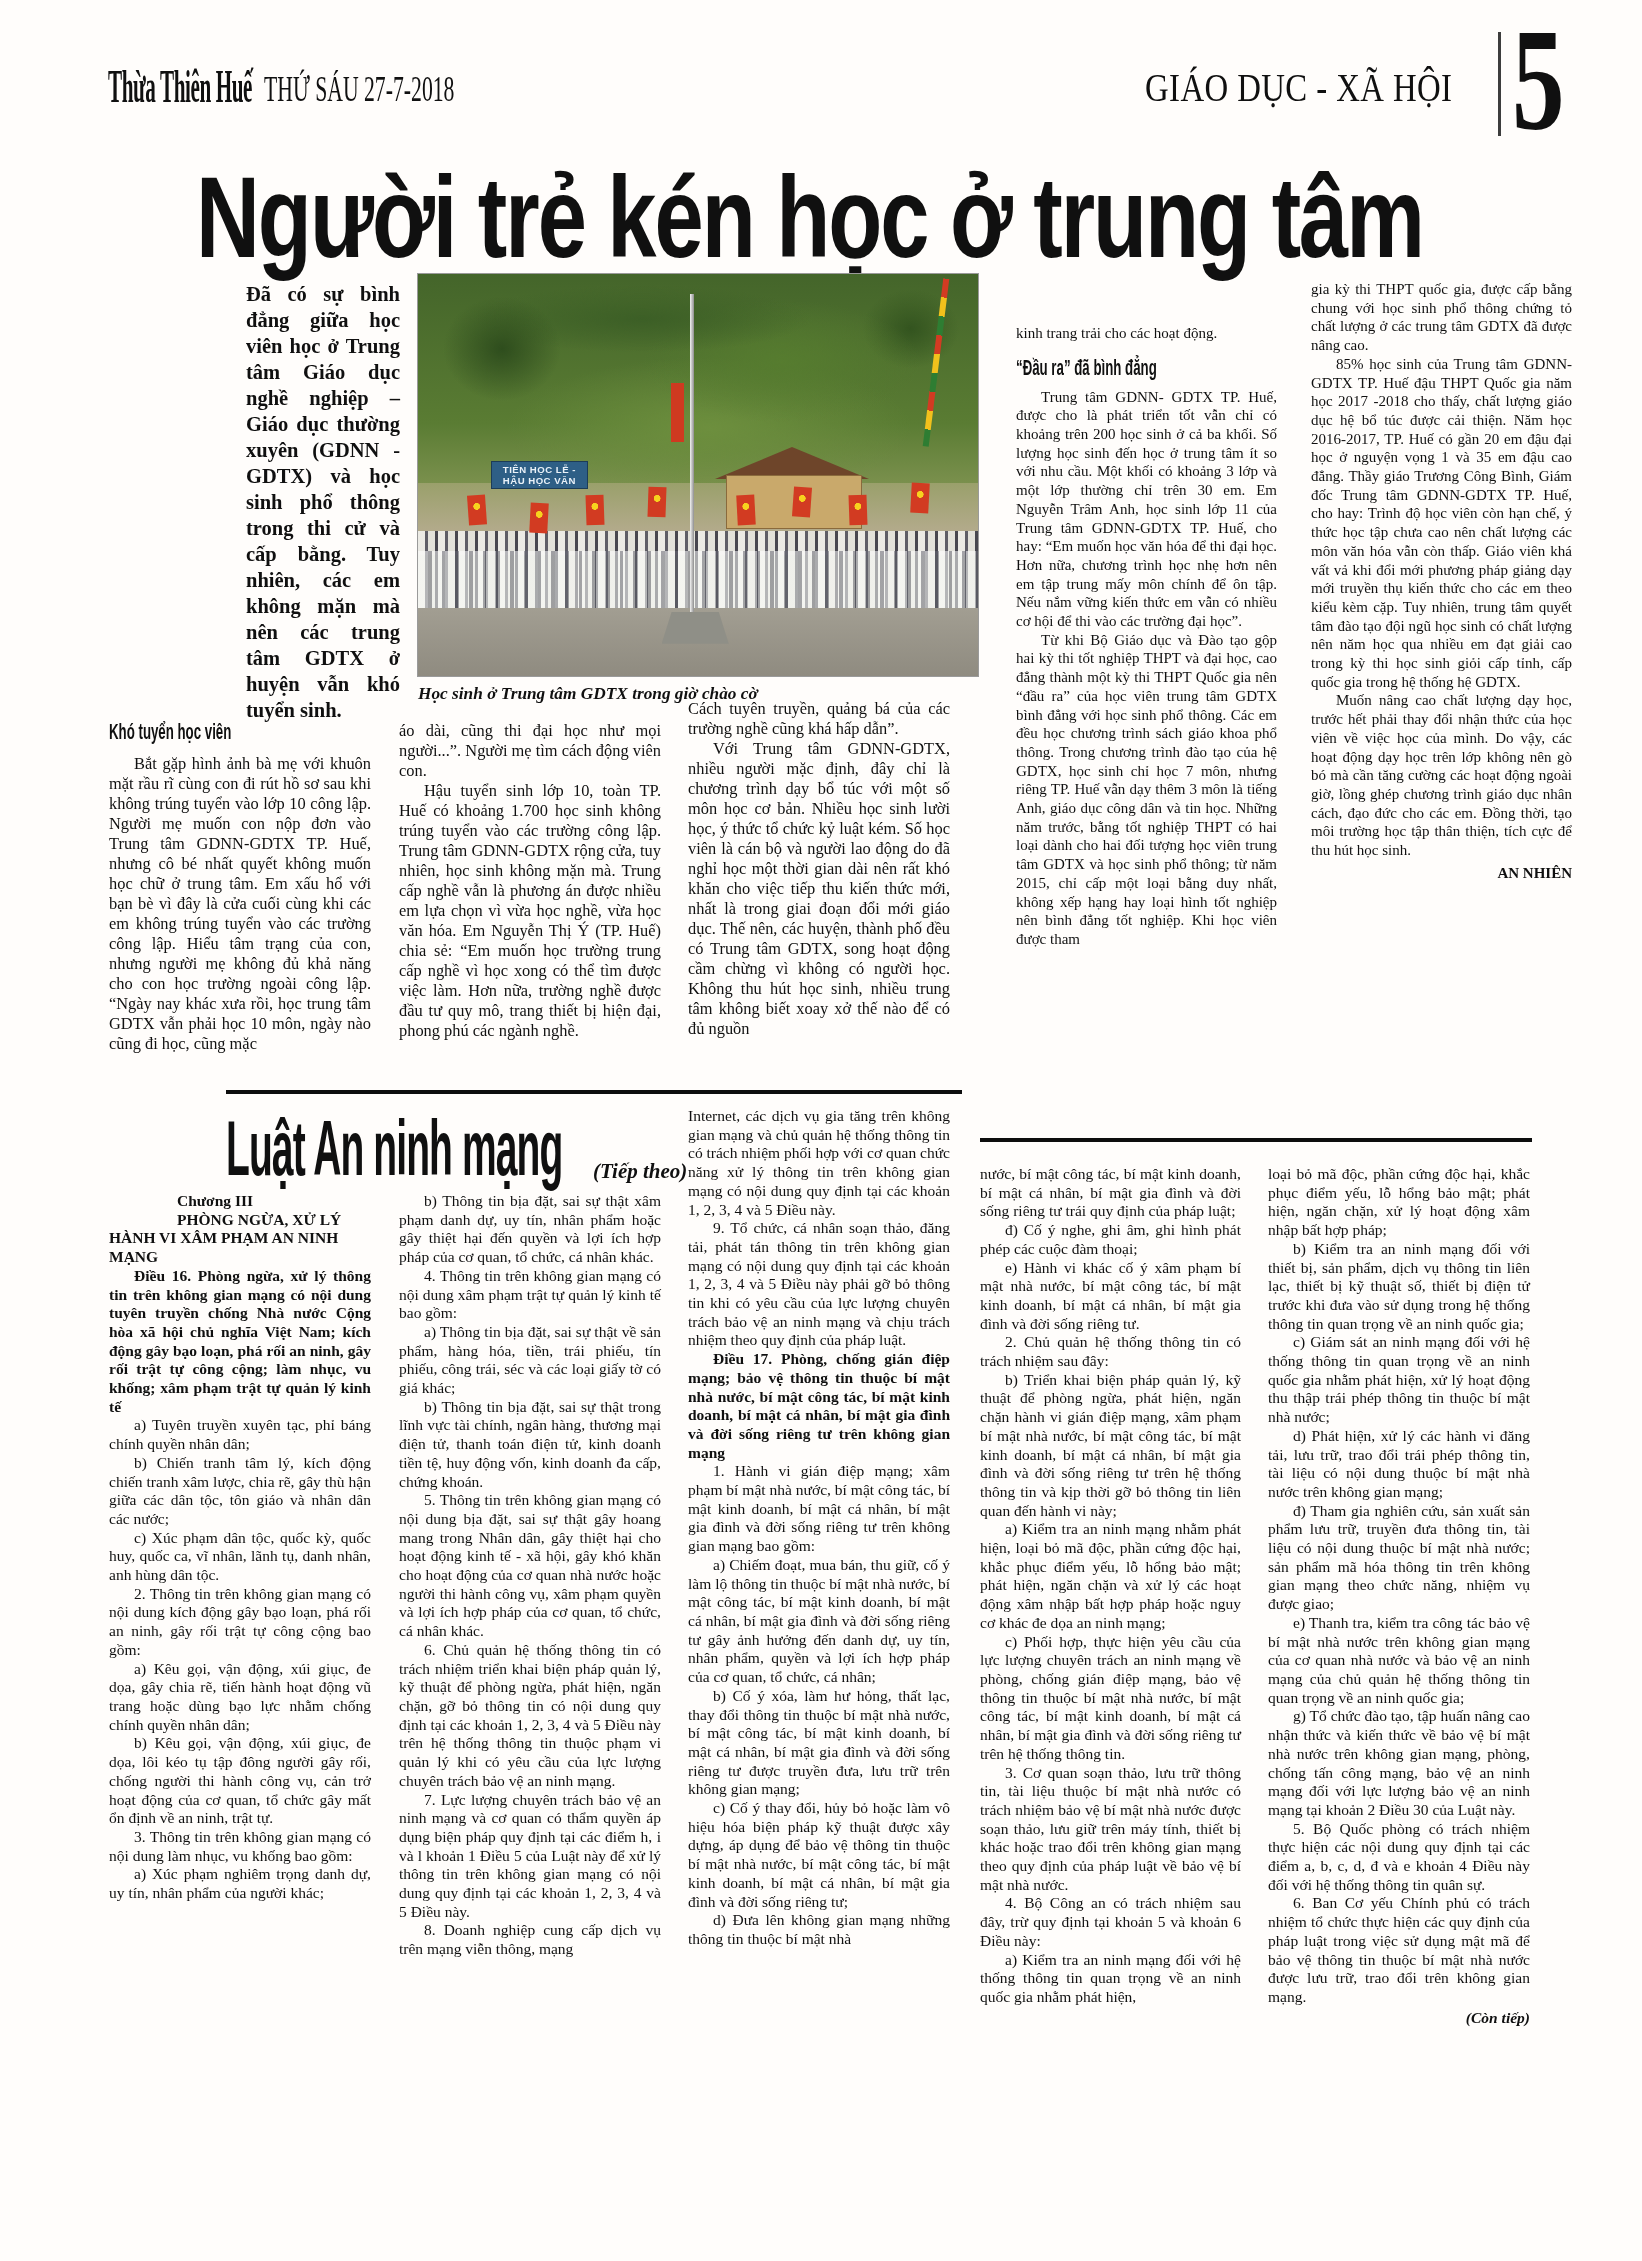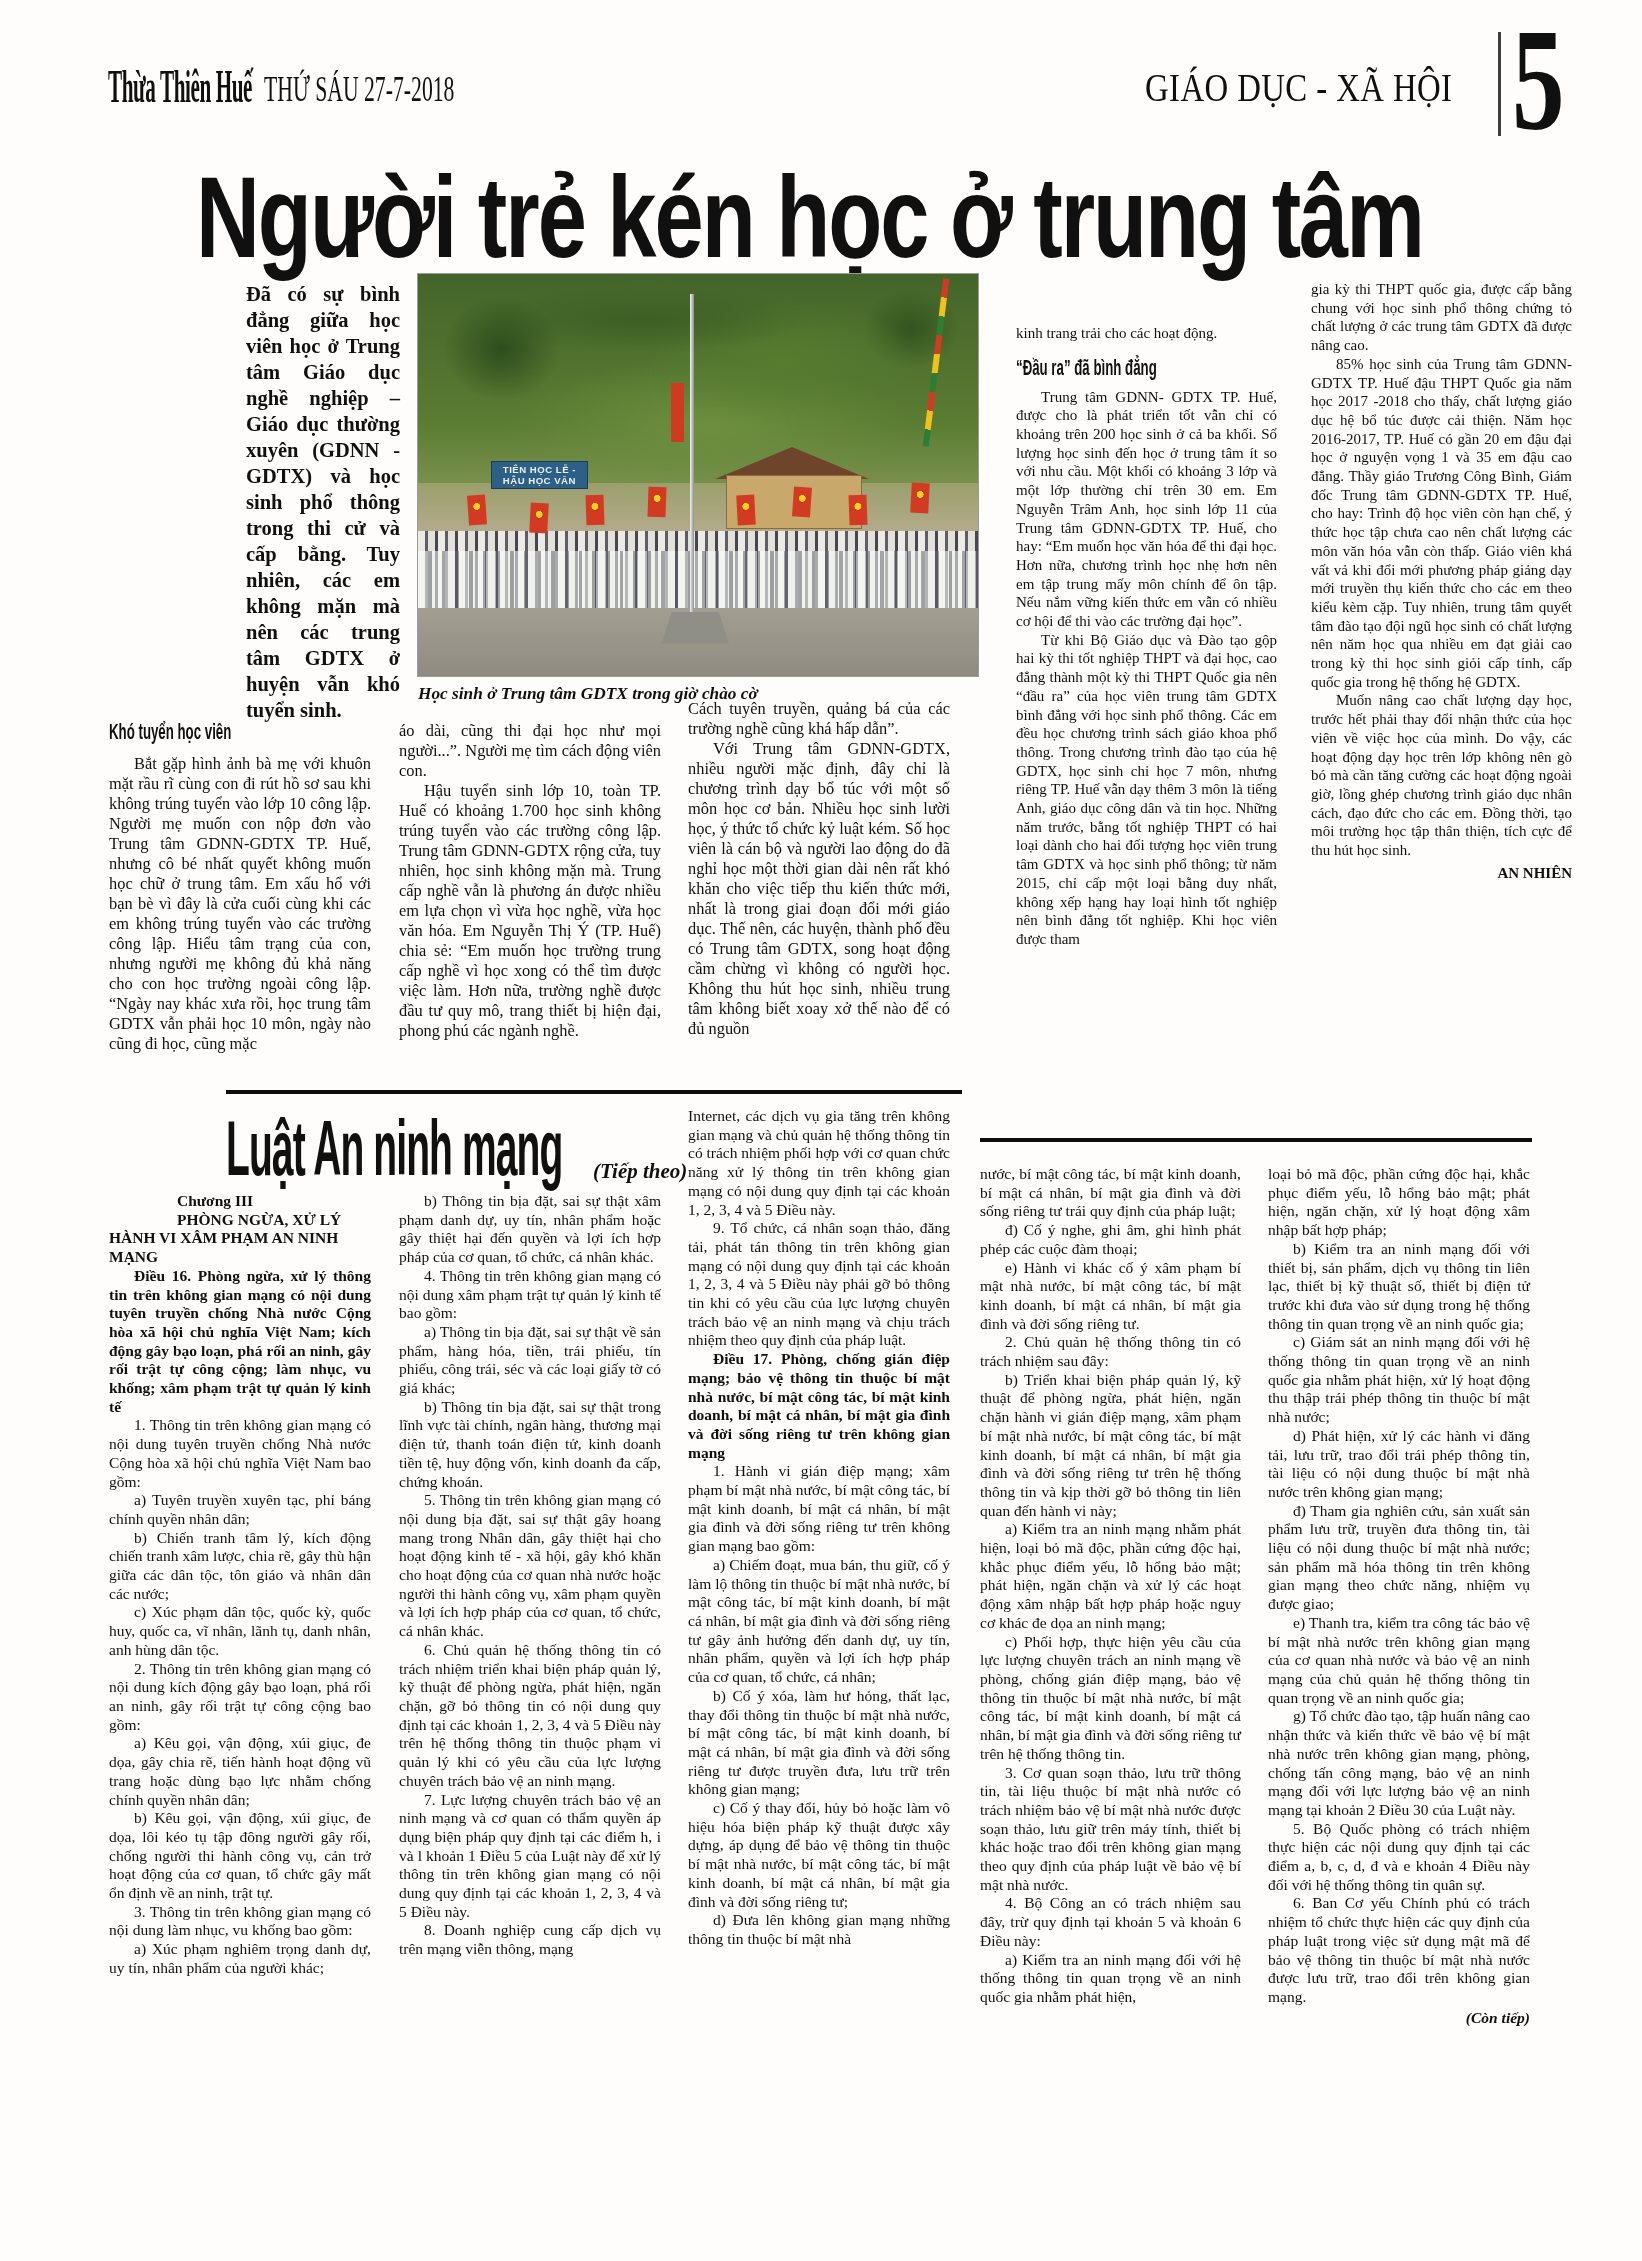--- a/index.html
+++ b/index.html
@@ -165,21 +165,20 @@
 
   <div class="abs law-title" style="left:226px;top:1109px;">
     <span class="cond">Luật An ninh mạng</span>
   </div>
   <div class="abs law-sub" style="left:593px;top:1159px;">(Tiếp theo)</div>
 
   <div class="abs colL" style="left:109px;top:1192px;">
       <p class="b chapter">Chương III</p>
       <p class="b chapter">PHÒNG NGỪA, XỬ LÝ HÀNH VI XÂM PHẠM AN NINH MẠNG</p>
       <p class="b bold">Điều 16. Phòng ngừa, xử lý thông tin trên không gian mạng có nội dung tuyên truyền chống Nhà nước Cộng hòa xã hội chủ nghĩa Việt Nam; kích động gây bạo loạn, phá rối an ninh, gây rối trật tự công cộng; làm nhục, vu khống; xâm phạm trật tự quản lý kinh tế</p>
-      <p class="b body">1. Thông tin trên không gian mạng có nội dung tuyên truyền chống Nhà nước Cộng hòa xã hội chủ nghĩa Việt Nam bao gồm:</p>
       <p class="b body">a) Tuyên truyền xuyên tạc, phỉ báng chính quyền nhân dân;</p>
       <p class="b body">b) Chiến tranh tâm lý, kích động chiến tranh xâm lược, chia rẽ, gây thù hận giữa các dân tộc, tôn giáo và nhân dân các nước;</p>
       <p class="b body">c) Xúc phạm dân tộc, quốc kỳ, quốc huy, quốc ca, vĩ nhân, lãnh tụ, danh nhân, anh hùng dân tộc.</p>
       <p class="b body">2. Thông tin trên không gian mạng có nội dung kích động gây bạo loạn, phá rối an ninh, gây rối trật tự công cộng bao gồm:</p>
       <p class="b body">a) Kêu gọi, vận động, xúi giục, đe dọa, gây chia rẽ, tiến hành hoạt động vũ trang hoặc dùng bạo lực nhằm chống chính quyền nhân dân;</p>
       <p class="b body">b) Kêu gọi, vận động, xúi giục, đe dọa, lôi kéo tụ tập đông người gây rối, chống người thi hành công vụ, cản trở hoạt động của cơ quan, tổ chức gây mất ổn định về an ninh, trật tự.</p>
       <p class="b body">3. Thông tin trên không gian mạng có nội dung làm nhục, vu khống bao gồm:</p>
       <p class="b body">a) Xúc phạm nghiêm trọng danh dự, uy tín, nhân phẩm của người khác;</p>
     </div>
   <div class="abs colL" style="left:399px;top:1192px;">

